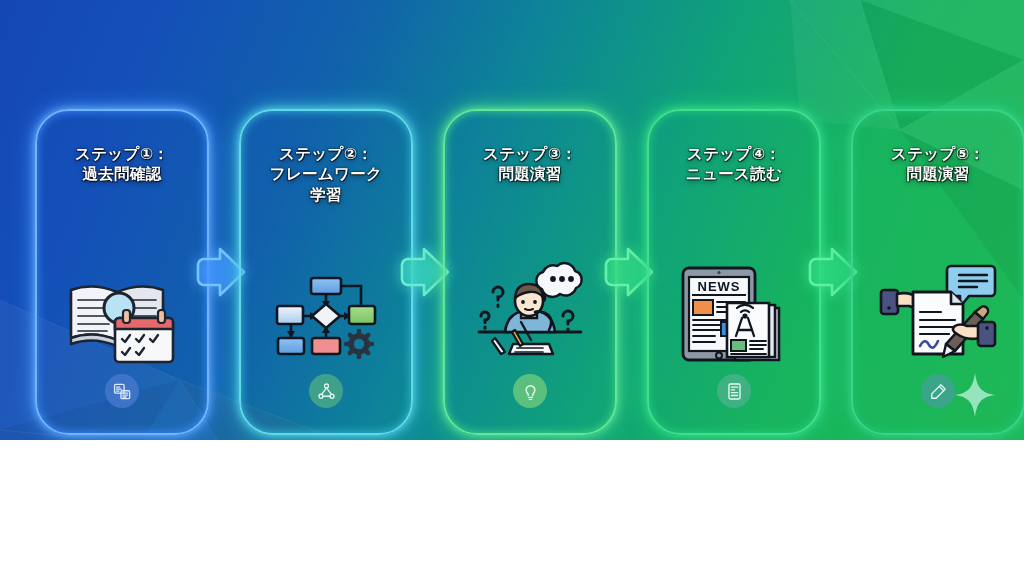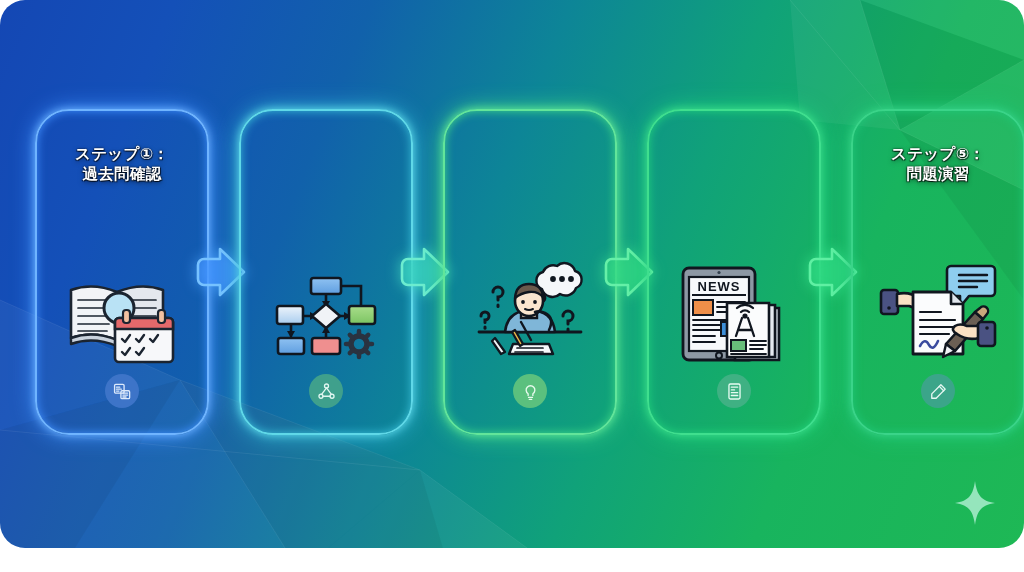--- a/index.html
+++ b/index.html
@@ -5,32 +5,31 @@
   * { margin:0; padding:0; box-sizing:border-box; }
 
   html, body {
     width:1024px; height:572px;
     overflow:hidden;
     font-family:"Liberation Sans","DejaVu Sans",sans-serif;
   }
 
   #stage {
     position:relative;
-    width:1024px; height:548px;
+    width:1024px; height:440px;
     background:
       linear-gradient(112deg,
         #1447b4 0%,
         #1450b8 14%,
         #1161ab 30%,
         #0d8597 46%,
         #10a279 62%,
         #18b45e 78%,
         #1eb855 100%);
     overflow:hidden;
-    border-radius:25px;
   }
 
   
   #facets {
     position:absolute; inset:0;
     pointer-events:none;
   }
 
   
   #flow {
@@ -213,20 +212,23 @@
     </div>
 
     <div class="arrow">
       <svg viewBox="0 0 48 58">
         <path d="M4,16 h16 v-10 l24,23 l-24,23 v-10 h-16 a6,6 0 0 1 -6,-6 v-14 a6,6 0 0 1 6,-6 z" fill="#3f8fff" fill-opacity="0.55" stroke="#77c2ff" stroke-width="2.6" stroke-linejoin="round" style="filter:drop-shadow(0 0 7px #4ea3ff)"></path>
         </svg>
     </div>
 
     <div class="card" style="--ring:#5fd8e8;--glow:#38bcd8;--fill:#123d63;--badge:#3fa08c">
       <div class="card-body"></div>
+      <div class="title">ステップ②：
+フレームワーク
+学習</div>
 
       <div class="art">
         <svg viewBox="0 0 118 108">
           <defs>
             <linearGradient id="bx1" x1="0" y1="0" x2="0" y2="1">
               <stop offset="0" stop-color="#8fc2f2"></stop>
                 <stop offset="1" stop-color="#5f9ee0"></stop>
             </linearGradient>
             <linearGradient id="bx2" x1="0" y1="0" x2="0" y2="1">
               <stop offset="0" stop-color="#eef4fb"></stop>
@@ -286,20 +288,22 @@
     </div>
 
     <div class="arrow">
       <svg viewBox="0 0 48 58">
         <path d="M4,16 h16 v-10 l24,23 l-24,23 v-10 h-16 a6,6 0 0 1 -6,-6 v-14 a6,6 0 0 1 6,-6 z" fill="#35cfbe" fill-opacity="0.55" stroke="#6ceccf" stroke-width="2.6" stroke-linejoin="round" style="filter:drop-shadow(0 0 7px #49e0c4)"></path>
       </svg>
     </div>
 
     <div class="card" style="--ring:#62e59a;--glow:#3fd888;--fill:#104a57;--badge:#5bc07e">
       <div class="card-body"></div>
+      <div class="title">ステップ③：
+問題演習</div>
 
       <div class="art">
         <svg viewBox="0 0 118 108">
 
           <g stroke="#10161f" stroke-width="2.4" stroke-linejoin="round">
             <path d="M72,12 a11,11 0 0 1 14,-6 a11,11 0 0 1 18,5 a9,9 0 0 1 1,17 a11,11 0 0 1 -16,6 a11,11 0 0 1 -18,-5 a9,9 0 0 1 1,-17 z" fill="#f5f7fa"></path>
             <circle cx="70" cy="38" r="4.2" fill="#f5f7fa"></circle>
             <circle cx="64" cy="45" r="2.6" fill="#f5f7fa"></circle>
           </g>
           <g fill="#10161f">
@@ -352,20 +356,22 @@
     </div>
 
     <div class="arrow">
       <svg viewBox="0 0 48 58">
         <path d="M4,16 h16 v-10 l24,23 l-24,23 v-10 h-16 a6,6 0 0 1 -6,-6 v-14 a6,6 0 0 1 6,-6 z" fill="#2fd57f" fill-opacity="0.55" stroke="#66f0a8" stroke-width="2.6" stroke-linejoin="round" style="filter:drop-shadow(0 0 7px #3ee28f)"></path>
       </svg>
     </div>
 
     <div class="card" style="--ring:#3fdf8e;--glow:#22d27c;--fill:#10514f;--badge:#3fb183">
       <div class="card-body"></div>
+      <div class="title">ステップ④：
+ニュース読む</div>
 
       <div class="art">
         <svg viewBox="0 0 118 108">
 
           <rect x="8" y="8" width="72" height="92" rx="6" fill="#8d98a4" stroke="#10161f" stroke-width="2.8"></rect>
           <rect x="14" y="17" width="60" height="74" fill="#f7f9fb" stroke="#10161f" stroke-width="2.2"></rect>
           <circle cx="44" cy="12.5" r="1.6" fill="#33404d"></circle>
           <circle cx="44" cy="95.5" r="3" fill="none" stroke="#10161f" stroke-width="2"></circle>
           <text x="44" y="31" font-family="'Liberation Sans',sans-serif" font-size="13" font-weight="bold" fill="#10161f" text-anchor="middle" letter-spacing="1">NEWS</text>
           <path d="M17,35 H71" stroke="#10161f" stroke-width="2"></path>

